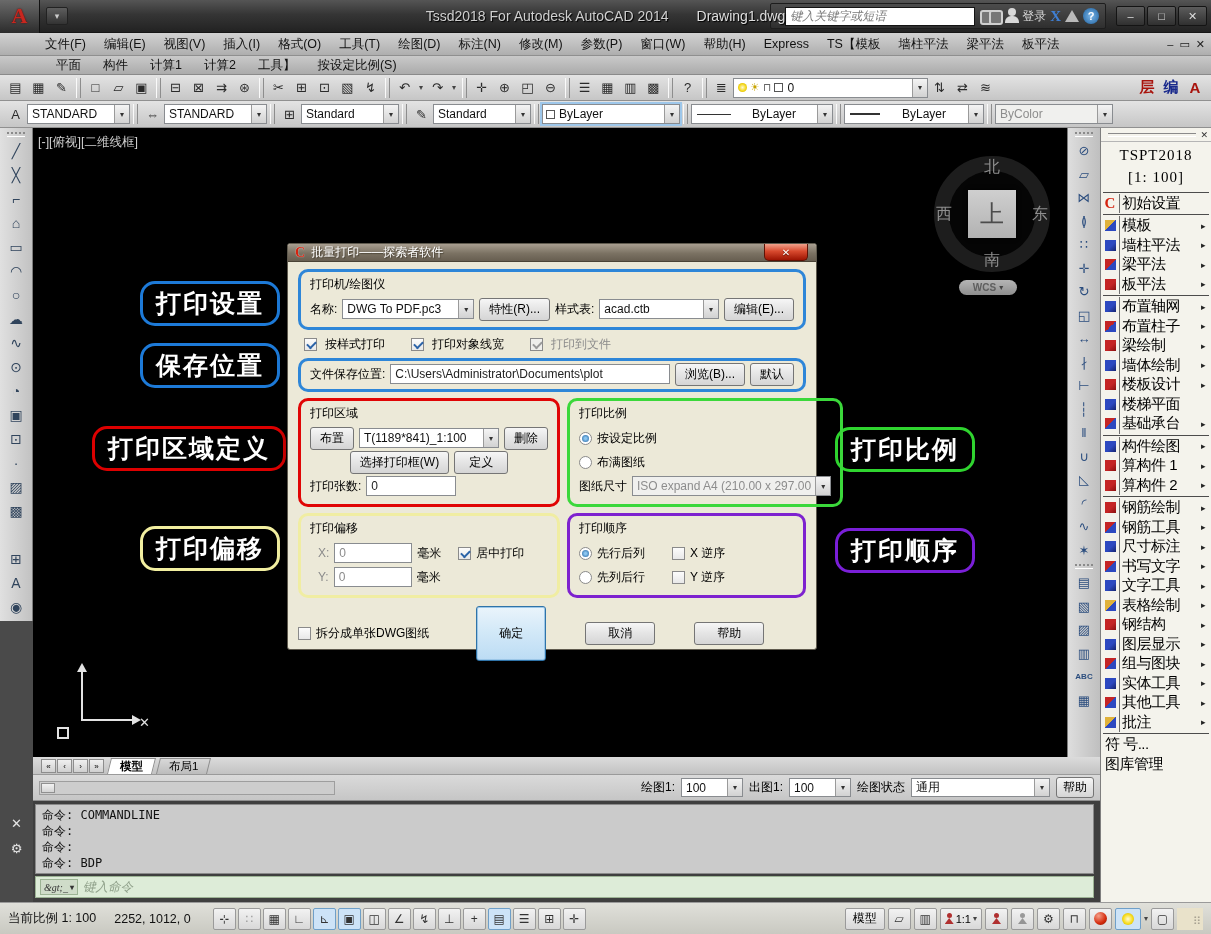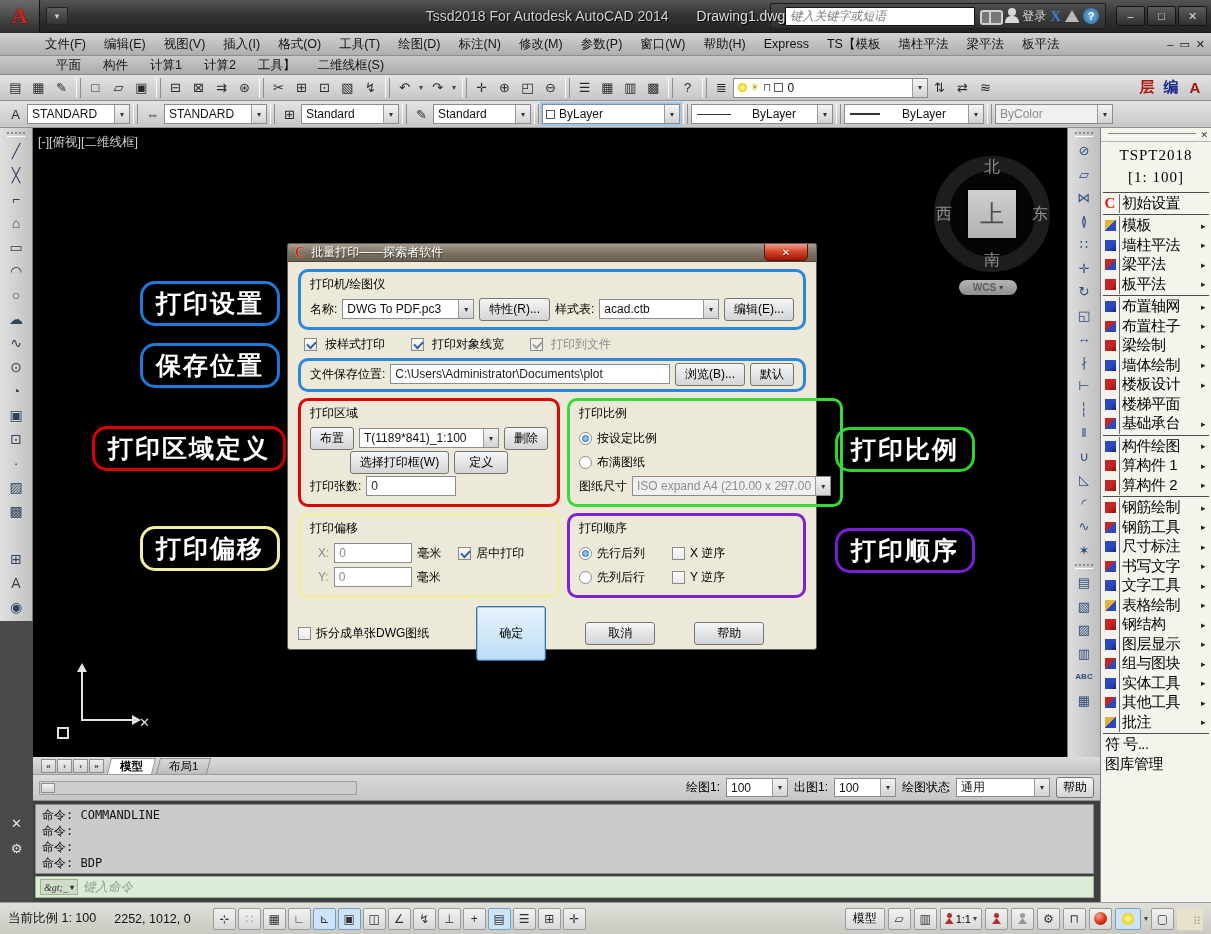--- a/index.html
+++ b/index.html
@@ -153,21 +153,21 @@
 
 .tabrow{height:18px;background:linear-gradient(#dcdcdc,#c2c2c2);display:flex;align-items:flex-end;padding-left:8px;border-bottom:1px solid #9a9a9a}
 .tnav{width:15px;height:14px;background:linear-gradient(#f0f0f0,#d0d0d0);border:1px solid #8d8d8d;font-size:8px;display:flex;align-items:center;justify-content:center;margin-right:1px;margin-bottom:1px}
 .tab{padding:0 10px;height:16px;display:flex;align-items:center;font-size:11.5px;border:1px solid #8d8d8d;border-bottom:none;transform:skewX(-14deg);margin-left:4px;background:linear-gradient(#d8d8d8,#bcbcbc)}
 .tab span{transform:skewX(14deg)}
 .tab.active{background:#fff;font-weight:bold}
 .scalerow{height:26px;background:linear-gradient(#dadada,#c6c6c6);display:flex;align-items:center;padding:0 6px;gap:6px;border-bottom:1px solid #8f8f8f}
 .hscroll{flex:1;height:14px;background:#cdcdcd;border:1px solid #9e9e9e;position:relative;max-width:640px}
 .hthumb{position:absolute;left:1px;top:1px;width:14px;height:10px;background:linear-gradient(#f2f2f2,#d4d4d4);border:1px solid #909090}
 .mini-combo{width:62px;height:19px}
-.state-combo{width:94px;height:19px}
+.state-combo{width:139px;height:19px}
 .scalerow .lbl{font-size:12px}
 .scalerow .btn{padding:1px 6px}
 
 
 .cmdarea{flex:1;background:#3f3f3f;padding:3px 6px 4px 2px;display:flex;flex-direction:column}
 .cmd-hist{flex:1;background:#cbcbcb;border:1px solid #8a8a8a;padding:2px 6px;font-family:"DejaVu Sans Mono","Liberation Mono",monospace;font-size:12px;color:#111;line-height:16px}
 .cmd-input-row{height:22px;margin-top:2px;background:#ddecd8;border:1px solid #9cb394;display:flex;align-items:center;padding:0 4px;gap:5px}
 .prompt-chip{display:flex;align-items:center;gap:2px;background:#cfdcc9;border:1px solid #9cb394;height:16px;padding:0 3px;font-size:10px;color:#333;font-family:Liberation Serif, serif}
 .prompt-chip .pdd{font-size:8px}
 .cmd-input{flex:1;background:transparent;border:none;outline:none;font-size:12.5px;color:#333;font-family:inherit}
@@ -249,21 +249,21 @@
       <span>✕</span>
     </div>
   </div>
 
   <div class="menubar2">
     <span class="menu-item">平面</span>
     <span class="menu-item">构件</span>
     <span class="menu-item">计算1</span>
     <span class="menu-item">计算2</span>
     <span class="menu-item">工具】</span>
-    <span class="menu-item">二维线框(S)</span>
+    <span class="menu-item">按设定比例(S)</span>
   </div>
 
   <div class="toolbar">
     <span class="ti">▤</span>
     <span class="ti">▦</span>
     <span class="ti">✎</span>
     <span class="vg"></span>
     <span class="ti">□</span>
     <span class="ti">▱</span>
     <span class="ti">▣</span>

